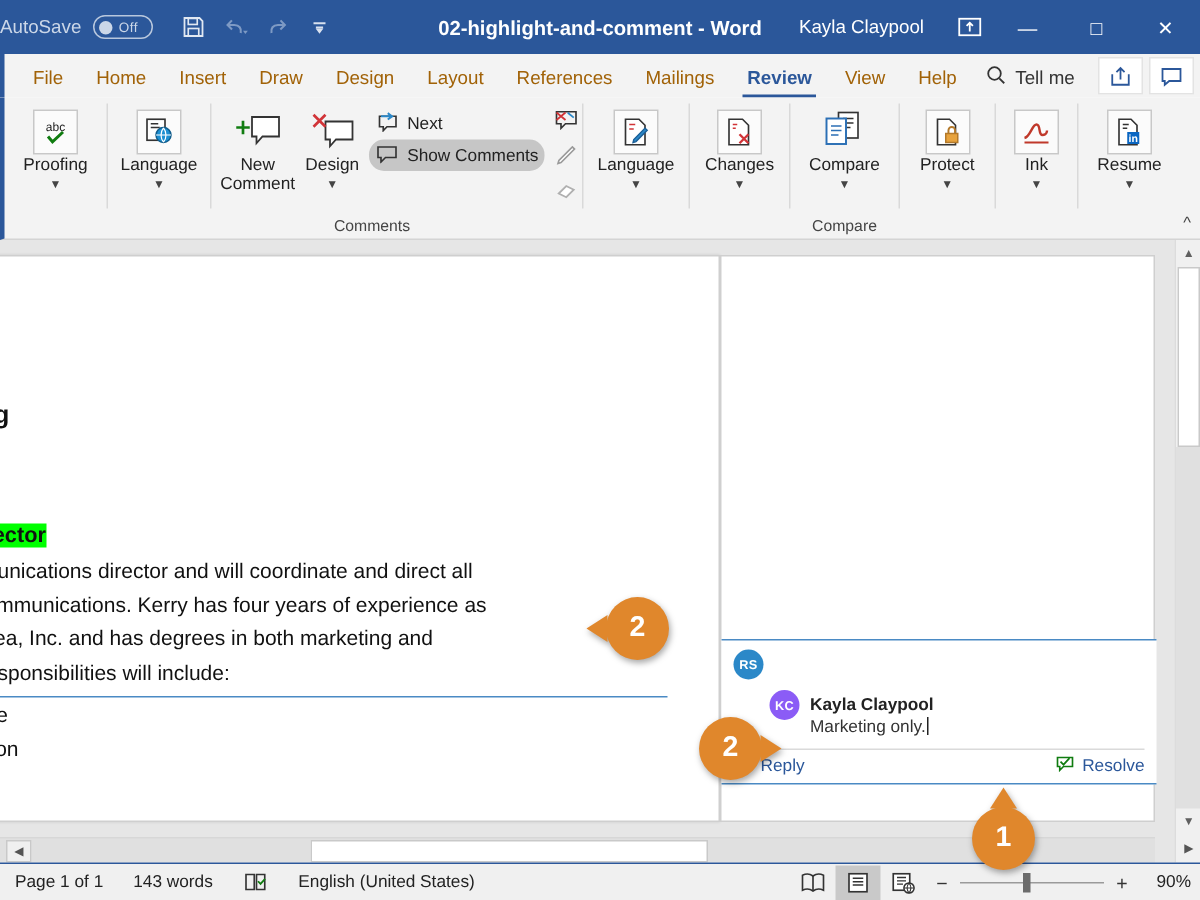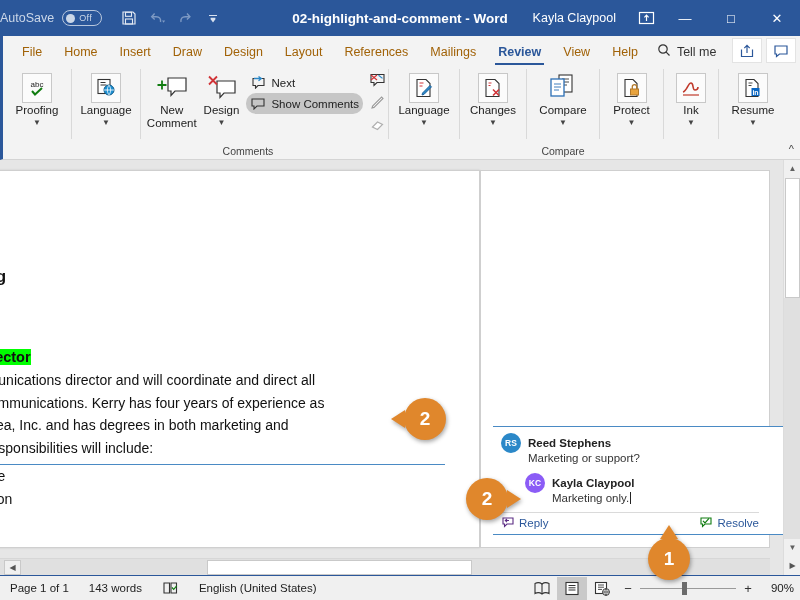--- a/index.html
+++ b/index.html
@@ -122,23 +122,23 @@
   .doc-rule { border-top: 1px solid #4A8AC4; margin-top: 5px; }
   .doc-li { font-size: 14px; color: #111; line-height: 23px; }
   .doc-li.gap { margin-top: 22px; }
 
   
   .comment-pane {
     position: absolute; left: 480px; top: 10px; width: 290px; height: 378px;
     background: #fff; border: 1px solid #CFCFCF;
   }
   .comment-card {
-    position: absolute; left: 12px; top: 255px; width: 290px;
+    position: absolute; left: 0; top: 255px; width: 290px;
     background: #fff; border-top: 1px solid #4A8AC4; border-bottom: 1px solid #4A8AC4;
-    padding: 6px 24px 4px 8px;
+    padding: 6px 8px 4px 8px;
   }
   .cc-row { display: flex; align-items: flex-start; gap: 7px; }
   .cc-row.indent { margin-top: 7px; margin-left: 24px; }
   .avatar {
     width: 20px; height: 20px; border-radius: 50%; color: #fff;
     font-size: 8.5px; font-weight: bold; display: flex; align-items: center; justify-content: center;
     flex: 0 0 auto; letter-spacing: .2px;
   }
   .cc-author { font-size: 11.5px; font-weight: bold; color: #222; line-height: 14px; }
   .cc-text { font-size: 11.5px; color: #333; line-height: 15px; }
@@ -552,24 +552,20 @@
           <div class="doc-li">cation</div>
           <div class="doc-li gap">site</div>
         </div>
       </div>
 
       <div class="comment-pane">
         <div class="comment-card">
 
           <div class="cc-row">
             <span class="avatar" style="background:#2B88C8">RS</span>
-            <span>
-              <span class="cc-author">Reed Stephens</span>
-              <div class="cc-text">Marketing or support?</div>
-            </span>
           </div>
 
           <div class="cc-row indent">
             <span class="avatar" style="background:#8b5cf6">KC</span>
             <span>
               <span class="cc-author">Kayla Claypool</span>
               <div class="cc-text"><span>Marketing only.</span><span class="cc-caret"></span></div>
             </span>
           </div>
 

